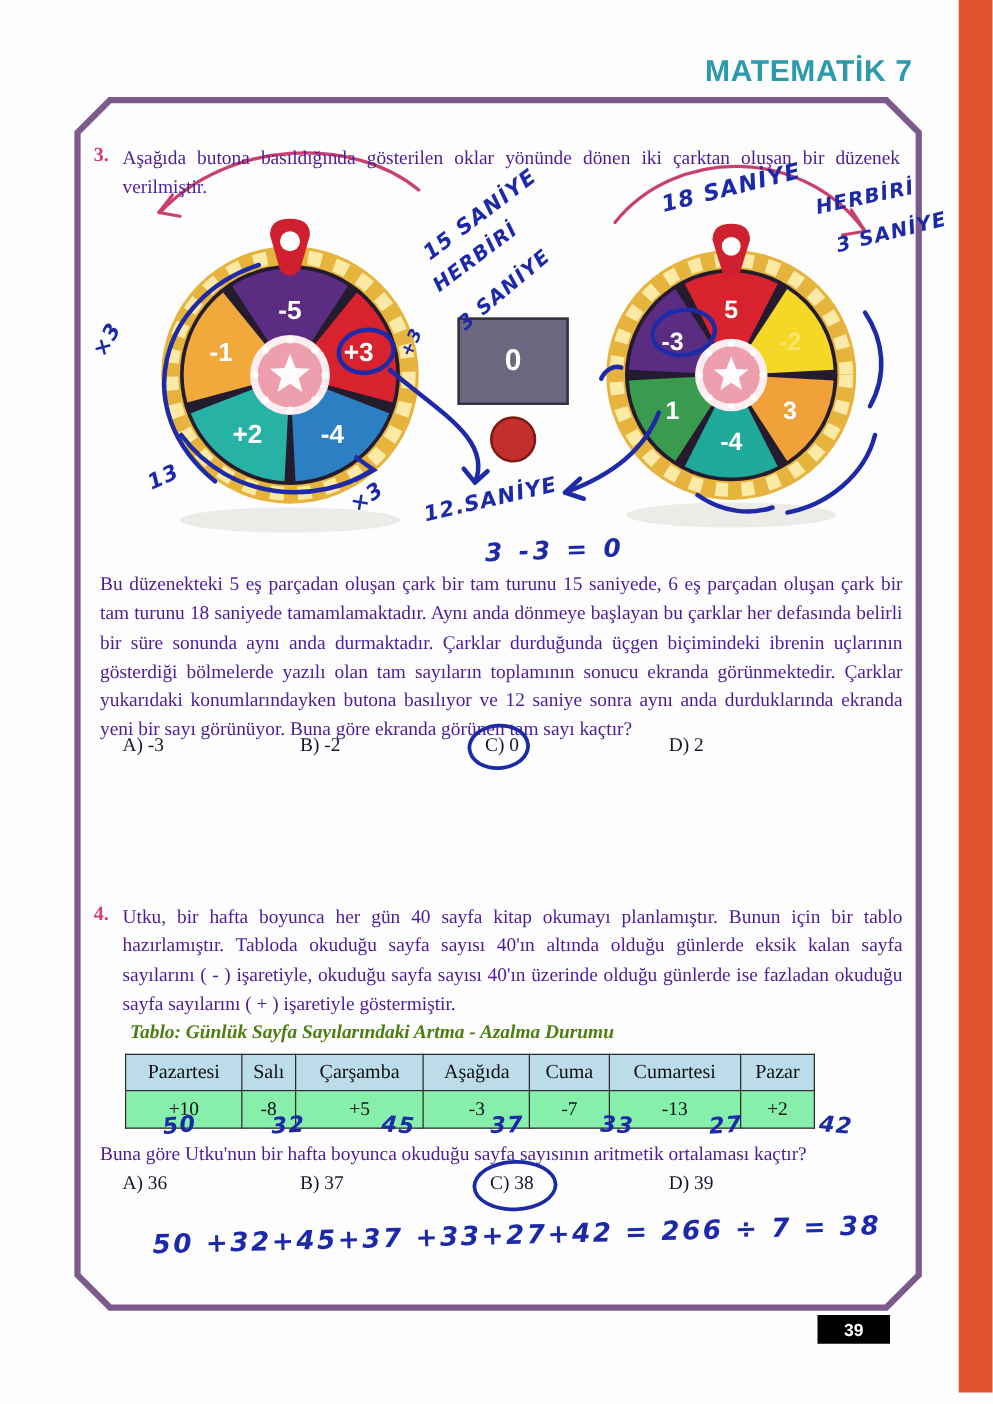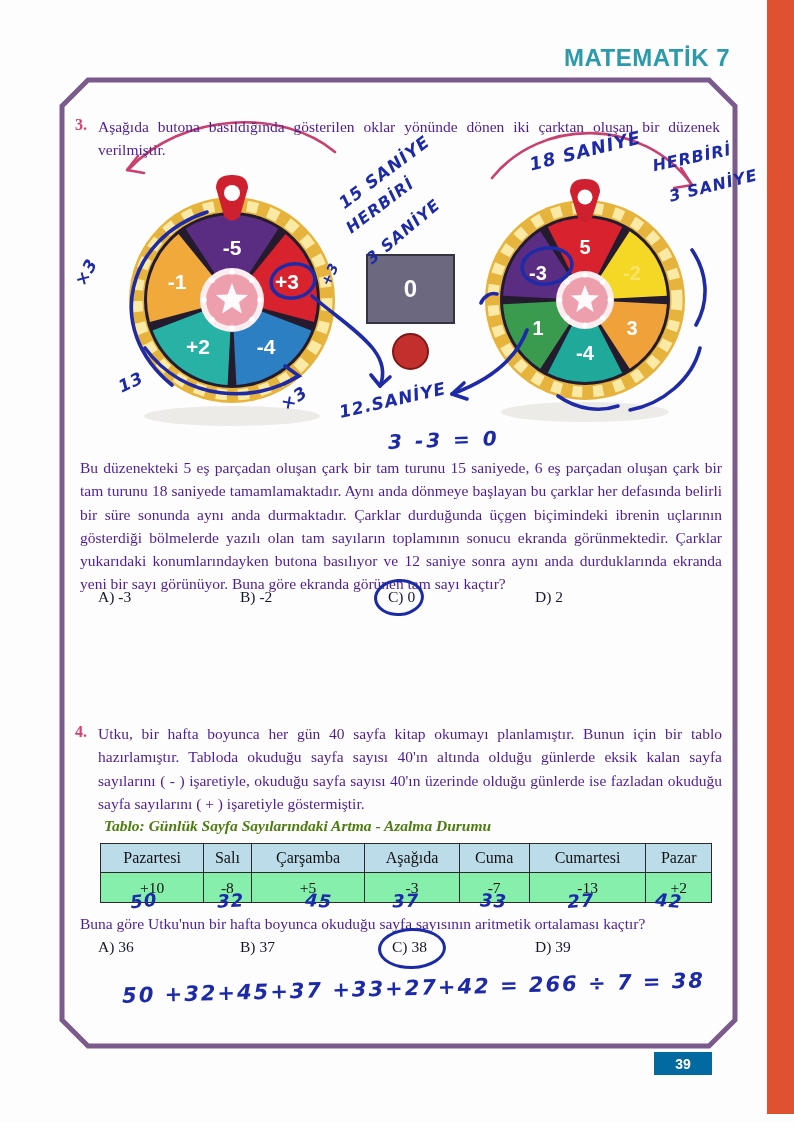--- a/index.html
+++ b/index.html
@@ -6,30 +6,30 @@
   body{width:794px;height:1123px;position:relative;background:#fdfdfd;font-family:"Liberation Serif",serif;overflow:hidden;}
   .abs{position:absolute;}
   #orange-strip{right:0;top:0;width:27px;height:1114px;background:#e0512f;}
   #page-title{top:44px;right:64px;font-family:"Liberation Sans",sans-serif;font-size:24px;font-weight:600;letter-spacing:.5px;color:#2b9aab;}
   #artwork{left:0;top:0;width:794px;height:1123px;pointer-events:none;}
   .qnum{font-weight:bold;color:#d83e6d;font-size:16px;}
   .qtext{font-size:15.5px;line-height:1.5;color:#4c1d95;text-align:justify;}
   .options span{font-size:15.5px;color:#16162c;}
   .pen{font-family:"DejaVu Sans",sans-serif;font-weight:700;font-style:italic;color:#1c2aa8;letter-spacing:1px;white-space:nowrap;}
   .caption{font-style:italic;font-weight:bold;font-size:15.5px;color:#4d7c0f;}
-  table#q4-table{border-collapse:collapse;width:612px;}
+  table#q4-table{border-collapse:collapse;width:552px;}
   table#q4-table th,table#q4-table td{border:1.6px solid #2a2a2a;text-align:center;font-weight:normal;}
   table#q4-table th{background:#bcdcea;font-size:16px;height:26px;color:#111;}
   table#q4-table td{background:#86efac;font-size:15.5px;height:27px;color:#111;}
   .circle-mark{border:3.5px solid #1b2ba6;border-radius:50%;}
   .hand-row{display:flex;width:612px;}
   .hand-row div{flex:1;text-align:center;font-size:18px;}
   #display-box{left:366px;top:254px;width:85px;height:66px;background:#6b687f;border:2px solid #35333f;display:flex;align-items:center;justify-content:center;color:#fff;font-family:"Liberation Sans",sans-serif;font-weight:bold;font-size:24px;}
   #red-button{left:392px;top:333px;width:33px;height:33px;border-radius:50%;background:#c22f2c;border:2px solid #7e1a16;}
-  #page-badge{left:654px;top:1052px;width:58px;height:23px;background:#0369a1;color:#fff;font-family:"Liberation Sans",sans-serif;font-weight:bold;font-size:14px;display:flex;align-items:center;justify-content:center;}
+  #page-badge{left:654px;top:1052px;width:58px;height:23px;background:#000000;color:#fff;font-family:"Liberation Sans",sans-serif;font-weight:bold;font-size:14px;display:flex;align-items:center;justify-content:center;}
 </style>
 </head>
 <body>
 
 <div class="abs" id="orange-strip"></div>
 <div class="abs" id="page-title">MATEMATİK 7</div>
 
 <svg class="abs" id="artwork" viewBox="0 0 794 1123" xmlns="http://www.w3.org/2000/svg">
 
   <path d="M 88,80 L 709,80 L 735,106 L 735,1020 L 709,1046 L 88,1046 L 62,1020 L 62,106 Z" fill="none" stroke="#7b5a8c" stroke-width="5"></path>

